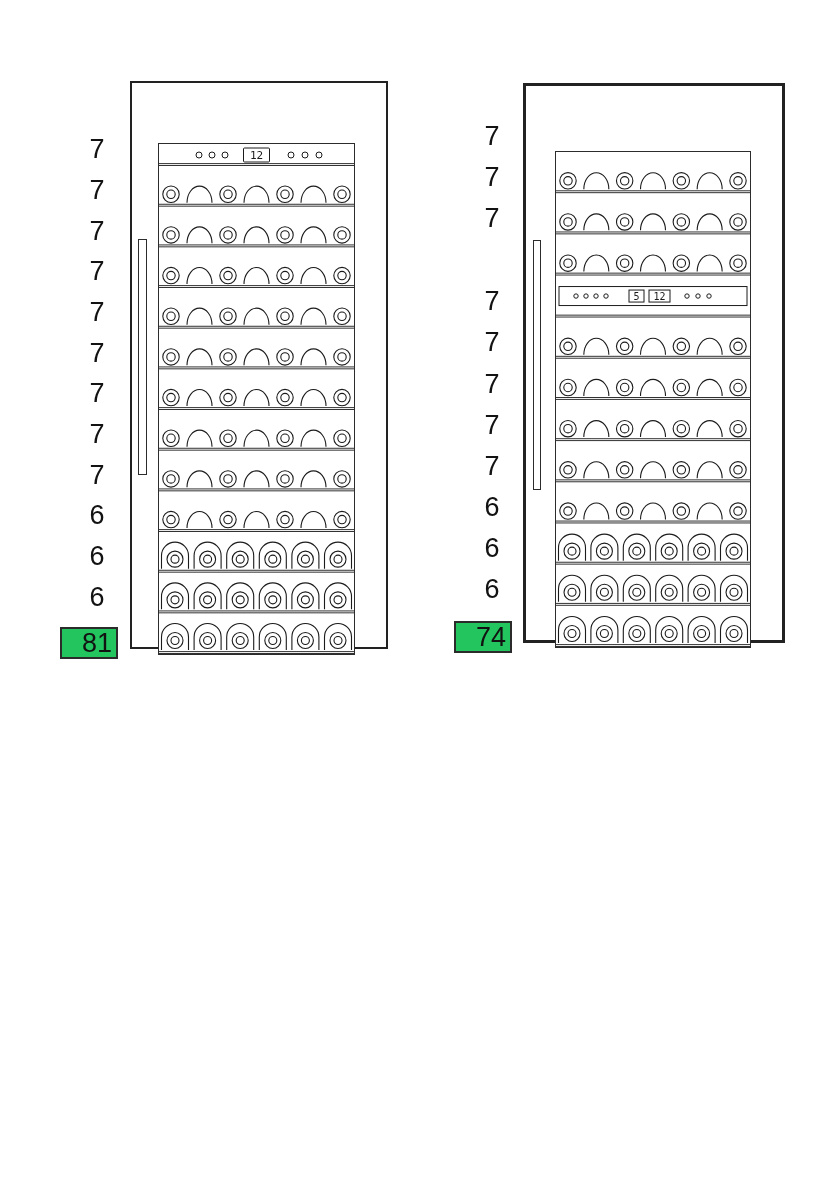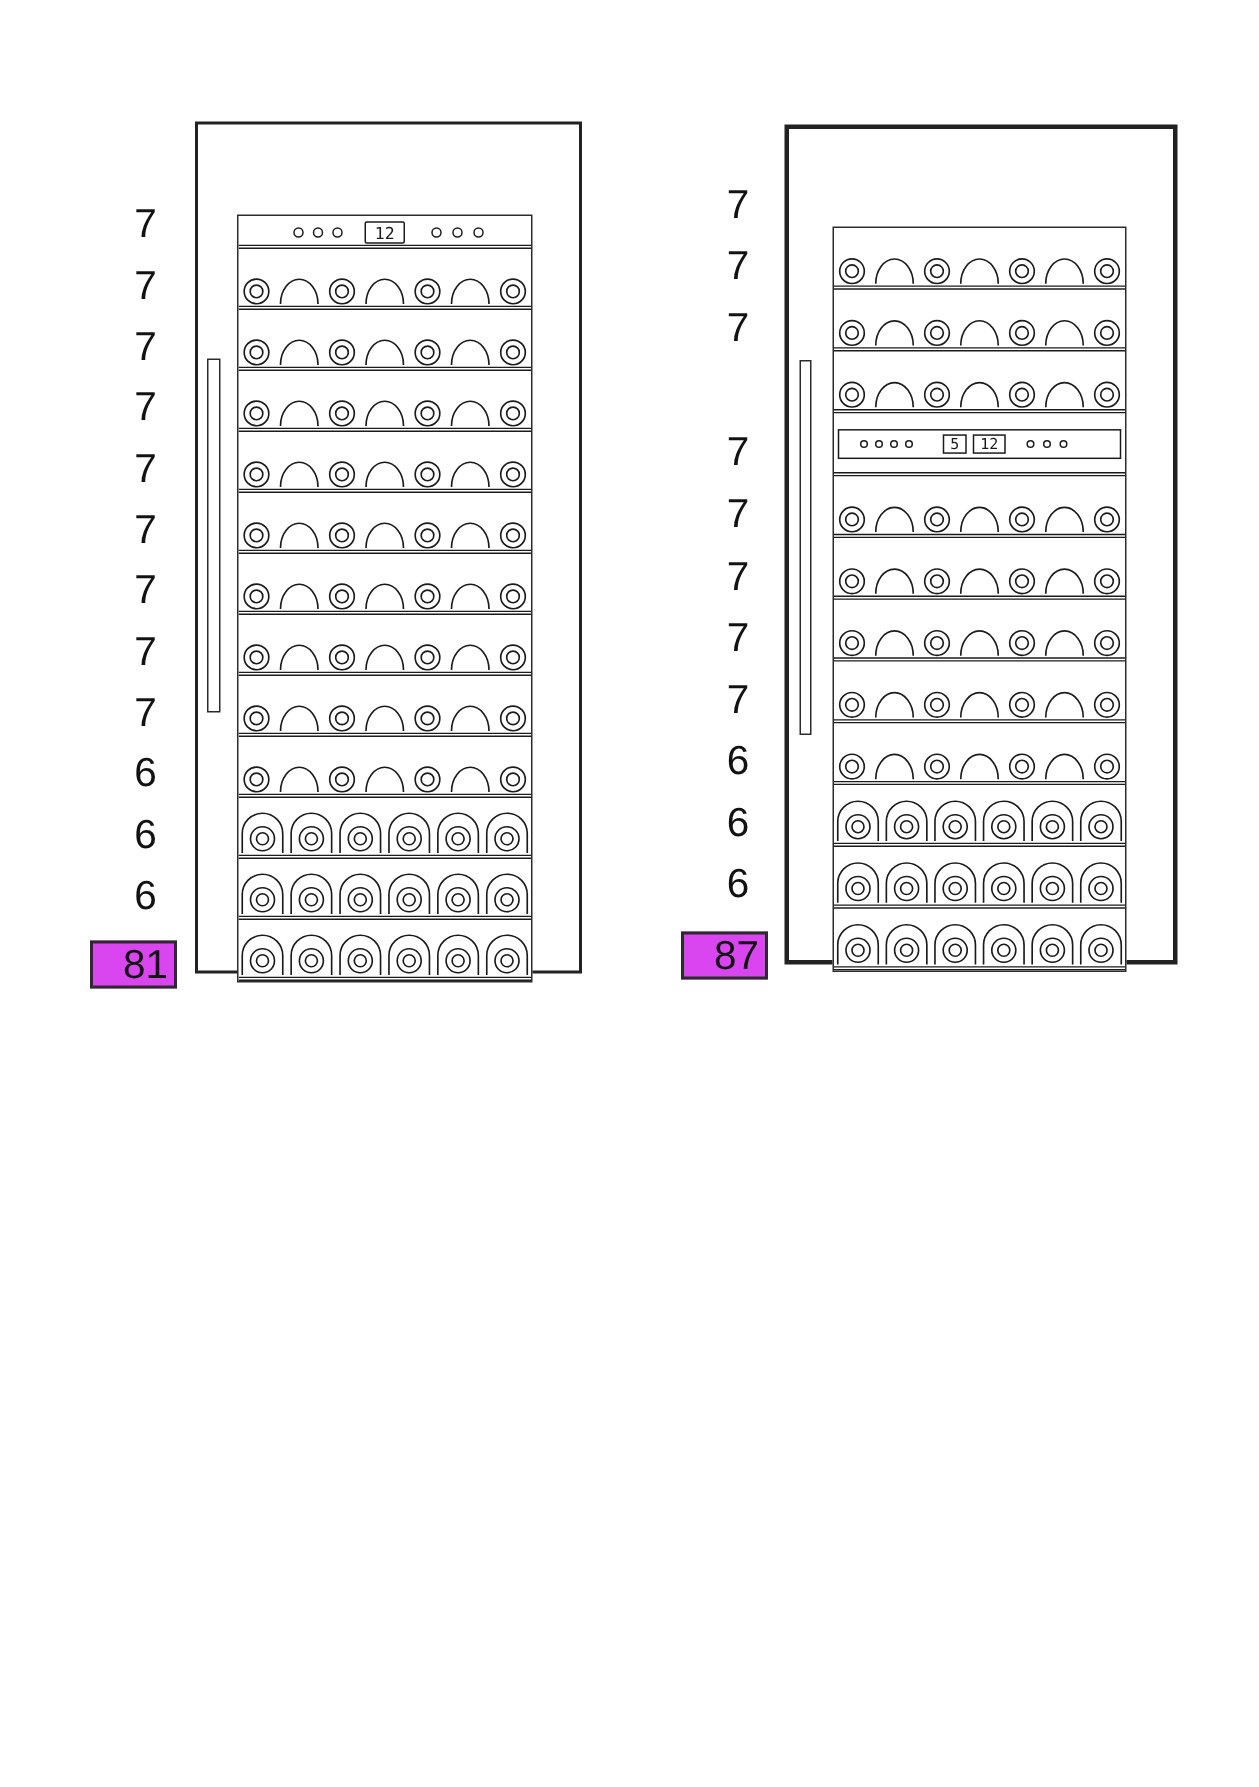--- a/index.html
+++ b/index.html
@@ -14,21 +14,21 @@
     overflow: hidden;
   }
   .cab-outer { position: absolute; border: 2px solid #222; background: #fff; }
   .cab-inner { position: absolute; border: 1px solid #2c2c2c; background: #fff; margin-top: 36px; }
   .handle    { position: absolute; border: 1px solid #2c2c2c; background: #fff; }
   .row-label {
     position: absolute; width: 44px; height: 32px;
     text-align: center; font-size: 27px; line-height: 32px; color: #121212;
   }
   .total-box {
-    position: absolute; border: 2px solid #2b2b2b; background: #d946ef;
+    position: absolute; border: 2px solid #2b2b2b; background: #22c55e;
     display: flex; align-items: center; justify-content: center;
     font-size: 27px; color: #121212; padding-left: 16px;
   }
   svg { display: block; }
 </style>
 </head>
 <body>
 
 <div id="canvas">
     <div class="cab-outer" style="left:130px;top:81px;width:258px;height:568px;border-width:2px;"></div>
@@ -785,14 +785,14 @@
     <div class="row-label" style="left:470px;top:160.77272727272728px;">7</div>
     <div class="row-label" style="left:470px;top:201.95454545454547px;">7</div>
     <div class="row-label" style="left:470px;top:285.13636363636357px;">7</div>
     <div class="row-label" style="left:470px;top:326.3181818181818px;">7</div>
     <div class="row-label" style="left:470px;top:367.49999999999994px;">7</div>
     <div class="row-label" style="left:470px;top:408.68181818181813px;">7</div>
     <div class="row-label" style="left:470px;top:449.8636363636363px;">7</div>
     <div class="row-label" style="left:470px;top:491.0454545454545px;">6</div>
     <div class="row-label" style="left:470px;top:532.2272727272727px;">6</div>
     <div class="row-label" style="left:470px;top:573.4090909090909px;">6</div>
-    <div class="total-box" style="left:454px;top:621px;width:58px;height:32px;">87</div>
+    <div class="total-box" style="left:454px;top:621px;width:58px;height:32px;">74</div>
   </div>
 
 </body></html>

